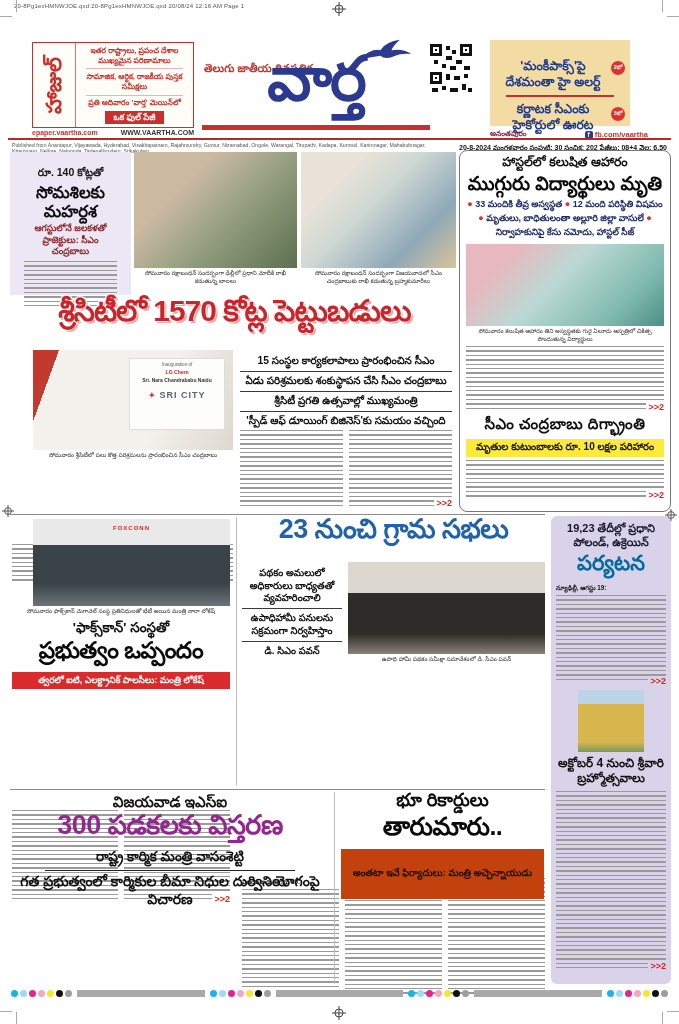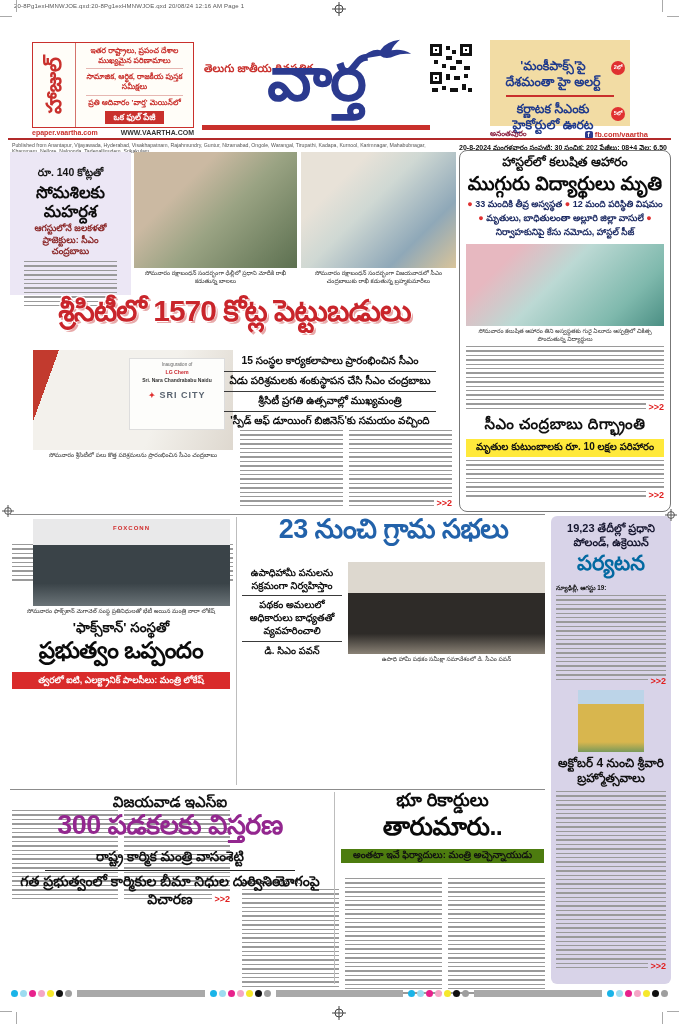--- a/index.html
+++ b/index.html
@@ -77,21 +77,21 @@
 
   
   #sricity-hl{left:12px;top:294px;width:445px;font-size:30px;font-weight:900;color:#c9252b;text-align:center;letter-spacing:-1px;text-shadow:-1px -1px 0 #fff,1px -1px 0 #fff,-1px 1px 0 #fff,2px 2px 0 #e8a9a9;}
   #ph-sricity{left:33px;top:350px;width:200px;height:100px;background:linear-gradient(110deg,#c23a2e 0 11%,#f3f1ec 11% 62%,#ded8cf);}
   #plaque{position:absolute;right:8px;top:8px;width:96px;height:72px;background:#fdfdfb;border:1px solid #ddd;font-size:4.6px;color:#666;text-align:center;padding:3px 2px;box-sizing:border-box;line-height:1.5;}
   #plaque .org{color:#c9252b;font-weight:800;font-size:5.2px;}
   #plaque .nm{color:#333;font-size:5px;font-weight:700;}
   #plaque .sc{color:#5a6470;font-weight:800;font-size:9px;letter-spacing:1px;margin-top:5px;}
   #plaque .star{color:#e03131;font-size:8px;}
   #cap-sricity{left:33px;top:452px;width:200px;}
-  #sricity-subs{left:224px;top:352px;width:212px;}
+  #sricity-subs{left:240px;top:352px;width:212px;}
   #sricity-subs .s{font-size:10.3px;font-weight:800;color:#101010;text-align:center;padding:3px 0;border-bottom:1px solid #3a3a3a;line-height:1.25;}
   #sricity-subs .s:last-child{border-bottom:none;}
   #sricity-bodyR{left:240px;top:430px;width:212px;height:76px;}
   #sricity-bodyL{left:12px;top:468px;width:221px;height:40px;}
 
   .hdiv{position:absolute;background:#8c8c8c;height:1px;}
   .vdiv{position:absolute;background:#bdbdbd;width:1px;}
 
   
   #ph-fox{left:33px;top:519px;width:197px;height:87px;background:linear-gradient(180deg,#e9e9ea 0 30%,#3a4348 30% 74%,#6b7478);}
@@ -122,21 +122,21 @@
 
   
   #esi-kick{left:10px;top:793px;width:320px;font-size:15px;font-weight:800;color:#141414;}
   #esi-hl{left:10px;top:810px;width:320px;font-size:27px;font-weight:900;color:#93278f;letter-spacing:-.5px;}
   #esi-sub1{left:45px;top:849px;width:250px;font-size:13.5px;font-weight:800;color:#101010;border-bottom:1.5px solid #222;padding-bottom:2px;}
   #esi-sub2{left:18px;top:872px;width:304px;font-size:14px;font-weight:800;color:#101010;line-height:1.3;}
 
   
   #land-h1{left:340px;top:790px;width:205px;font-size:18px;font-weight:900;color:#0b0b0b;}
   #land-h2{left:340px;top:812px;width:205px;font-size:25px;font-weight:900;color:#0b0b0b;letter-spacing:-.5px;}
-  #land-hilite{left:341px;top:849px;width:203px;background:#4d7c0f;font-size:9.6px;font-weight:800;color:#111;text-align:center;padding:0 0;}
+  #land-hilite{left:341px;top:849px;width:203px;background:#c2410c;font-size:9.6px;font-weight:800;color:#111;text-align:center;padding:18px 0;}
 
   
   #colorbar{left:10px;top:988px;width:659px;height:10px;display:flex;align-items:center;}
   #colorbar .dot{width:7px;height:7px;border-radius:50%;margin:0 1px;flex:0 0 auto;}
   #colorbar .graybar{flex:1 1 auto;height:7px;background:#a9a9a9;margin:0 4px;}
 </style>
 </head>
 <body>
 
 <div id="paper">
@@ -318,22 +318,22 @@
   <div class="abs body" id="fox-body">
     <div class="cols" style="height:92px">
         <div class="gk"></div>
         <div class="gk"></div>
       </div>
     <span class="jump">&gt;&gt;2</span>
   </div>
 
   <div class="abs ctr" id="gs-hl">23 నుంచి గ్రామ సభలు</div>
   <div class="abs" id="gs-subs">
+    <div class="s">పథకం అమలులో అధికారులు బాధ్యతతో వ్యవహరించాలి</div>
     <div class="s">ఉపాధిహామీ పనులను సక్రమంగా నిర్వహిస్తాం</div>
-    <div class="s">పథకం అమలులో అధికారులు బాధ్యతతో వ్యవహరించాలి</div>
     <div class="s">డి. సిఎం పవన్</div>
   </div>
   <div class="photo" id="ph-pawan"></div>
   <div class="abs cap" id="cap-pawan">ఉపాధి హామీ పథకం సమీక్షా సమావేశంలో డి. సీఎం పవన్</div>
   <div class="abs body" id="gs-body">
     <div class="cols" style="height:116px">
       <div>
           <span class="dl">విజయవాడ, ఆగస్టు 19:</span>
           <div class="gk" style="height:100px"></div>
         </div>

